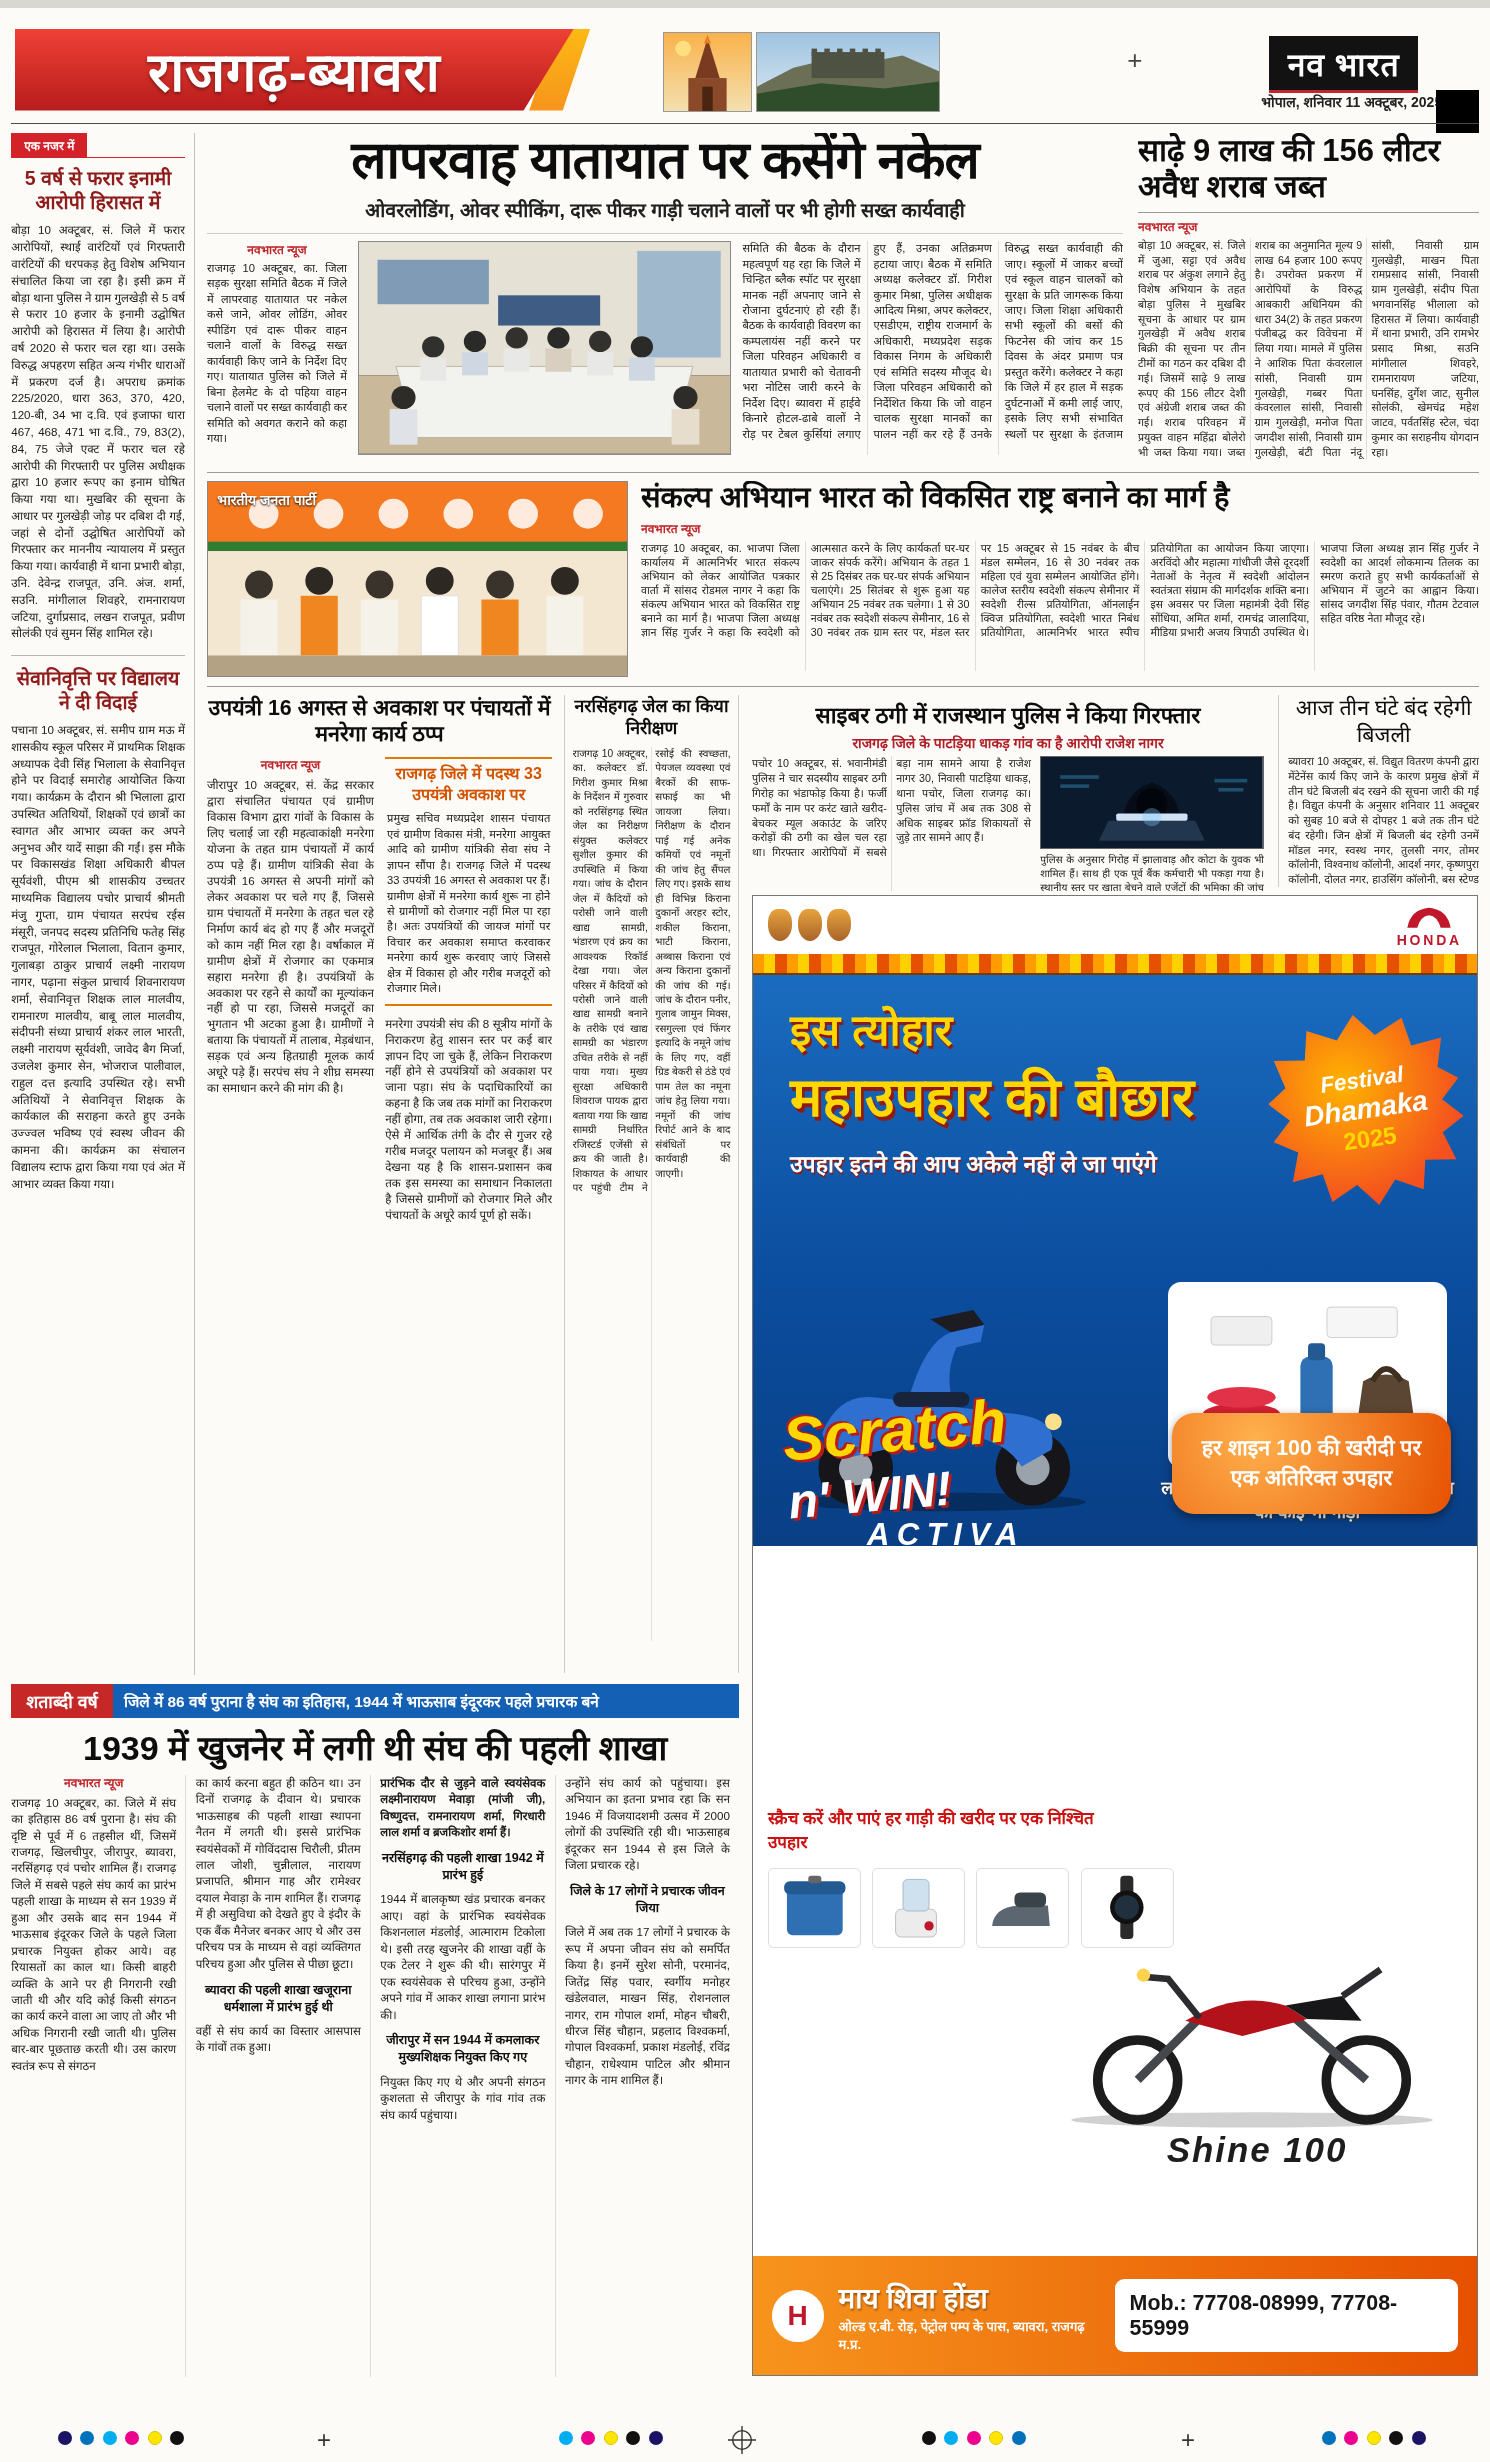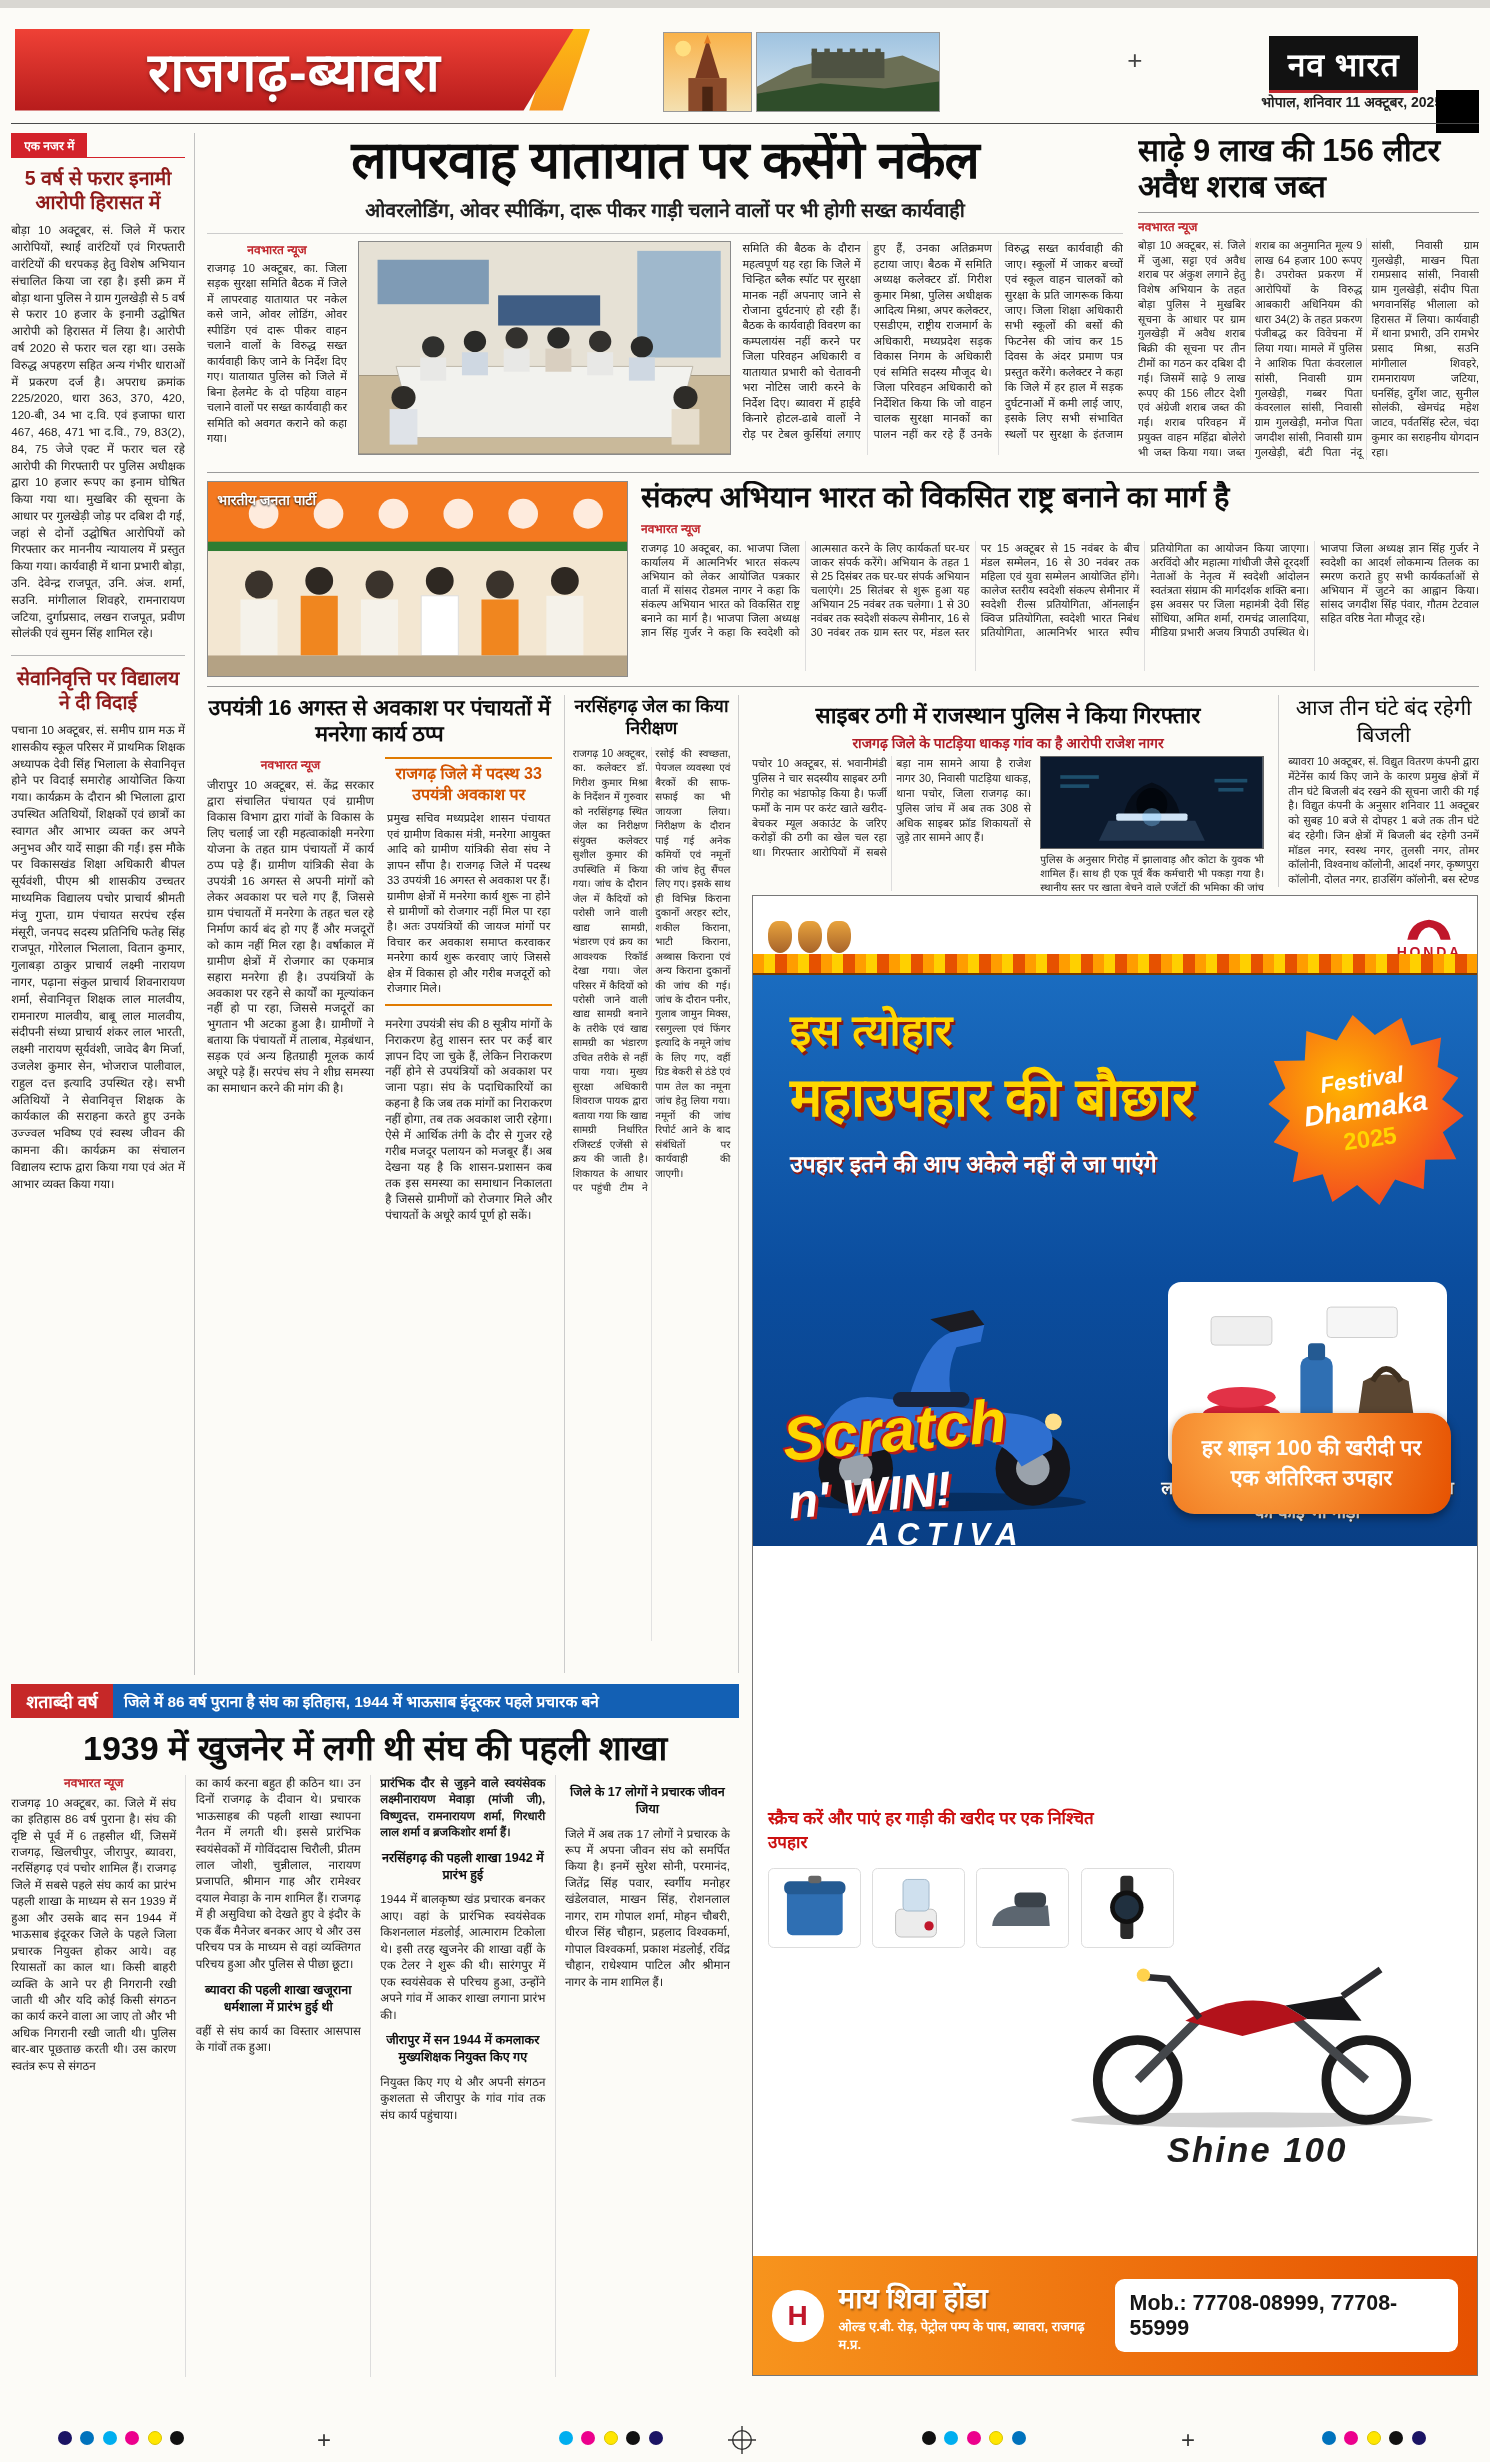--- a/index.html
+++ b/index.html
@@ -96,21 +96,21 @@
   .hacker svg { display:block; width:100%; height:100%; }
   .c-right .body-txt { font-size:10.2px; margin-top:3.7px; }
 
   .power { position:absolute; left:1278px; top:687px; width:201px; height:192px; overflow:hidden;
     border-left:0.9px solid #ccc; padding-left:9.3px; }
   .power h3 { font-size:21.4px; font-weight:400; text-align:center; line-height:1.25; }
   .power .body-txt { font-size:10.7px; margin-top:5.6px; height:130px; overflow:hidden; }
 
   
   .ad { position:absolute; left:752px; top:887px; width:726px; height:1481px; background:#fff; border:1.9px solid #777; overflow:hidden; }
-  .ad-top { position:absolute; top:12px; left:0; right:0; height:58px; display:flex; align-items:center; justify-content:flex-end; padding:0 15px; gap:9.3px; }
+  .ad-top { position:absolute; top:0; left:0; right:0; height:58px; display:flex; align-items:center; justify-content:flex-end; padding:0 15px; gap:9.3px; }
   .decor-blob { width:24px; height:32px; border-radius:40% 40% 50% 50%; background:linear-gradient(180deg,#e8a33d,#a8642a); margin-right:5.6px; }
   .decor-row { margin-right:auto; display:flex; align-items:flex-end; }
   .honda { display:flex; flex-direction:column; align-items:center; }
   .honda svg { width:50px; height:30px; }
   .honda-txt { color:#c0172b; font-weight:800; font-size:14px; letter-spacing:2.8px; }
   .ad-blue { position:absolute; top:58px; left:0; right:0; height:592px;
     background:linear-gradient(180deg,#1b6ec2 0%,#0b4d9e 55%,#093f85 100%); overflow:hidden; }
   .garland { height:20.5px; background:repeating-linear-gradient(90deg,#ff9d00 0 11.2px,#ffd000 11.2px 22.4px,#e65100 22.4px 34px); border-bottom:2.8px solid #7a3b00; }
   .ad-h1 { color:#ffd600; font-size:43px; font-weight:800; padding:24px 0 0 37px; text-shadow:1.9px 2.8px 0 #8e1a12; }
   .ad-h2 { color:#ffd600; font-size:54px; font-weight:800; padding-left:37px; text-shadow:2.8px 3.7px 0 #8e1a12; }
@@ -511,20 +511,21 @@
         <p class="sh-p">वहीं से संघ कार्य का विस्तार आसपास के गांवों तक हुआ।</p>
       </div>
       <div class="sh-col">
         <p class="sh-p" style="font-weight:700">प्रारंभिक दौर से जुड़ने वाले स्वयंसेवक लक्ष्मीनारायण मेवाड़ा (मांजी जी), विष्णुदत्त, रामनारायण शर्मा, गिरधारी लाल शर्मा व ब्रजकिशोर शर्मा हैं।</p>
         <div class="sh-sub">नरसिंहगढ़ की पहली शाखा 1942 में प्रारंभ हुई</div>
         <p class="sh-p">1944 में बालकृष्ण खंड प्रचारक बनकर आए। वहां के प्रारंभिक स्वयंसेवक किशनलाल मंडलोई, आत्माराम टिकोला थे। इसी तरह खुजनेर की शाखा वहीं के एक टेलर ने शुरू की थी। सारंगपुर में एक स्वयंसेवक से परिचय हुआ, उन्होंने अपने गांव में आकर शाखा लगाना प्रारंभ की।</p>
         <div class="sh-sub">जीरापुर में सन 1944 में कमलाकर मुख्यशिक्षक नियुक्त किए गए</div>
         <p class="sh-p">नियुक्त किए गए थे और अपनी संगठन कुशलता से जीरापुर के गांव गांव तक संघ कार्य पहुंचाया।</p>
       </div>
       <div class="sh-col">
+        <p class="sh-p">उन्होंने संघ कार्य को पहुंचाया। इस अभियान का इतना प्रभाव रहा कि सन 1946 में विजयादशमी उत्सव में 2000 लोगों की उपस्थिति रही थी। भाऊसाहब इंदूरकर सन 1944 से इस जिले के जिला प्रचारक रहे।</p>
         <div class="sh-sub">जिले के 17 लोगों ने प्रचारक जीवन जिया</div>
         <p class="sh-p">जिले में अब तक 17 लोगों ने प्रचारक के रूप में अपना जीवन संघ को समर्पित किया है। इनमें सुरेश सोनी, परमानंद, जितेंद्र सिंह पवार, स्वर्गीय मनोहर खंडेलवाल, माखन सिंह, रोशनलाल नागर, राम गोपाल शर्मा, मोहन चौबरी, धीरज सिंह चौहान, प्रहलाद विश्वकर्मा, गोपाल विश्वकर्मा, प्रकाश मंडलोई, रविंद्र चौहान, राधेश्याम पाटिल और श्रीमान नागर के नाम शामिल हैं।</p>
       </div>
     </div>
   </section>
 
   <div class="marks">
     <div class="dotset" style="left:58px">
       <span class="dot c1"></span>
         <span class="dot c2"></span>

